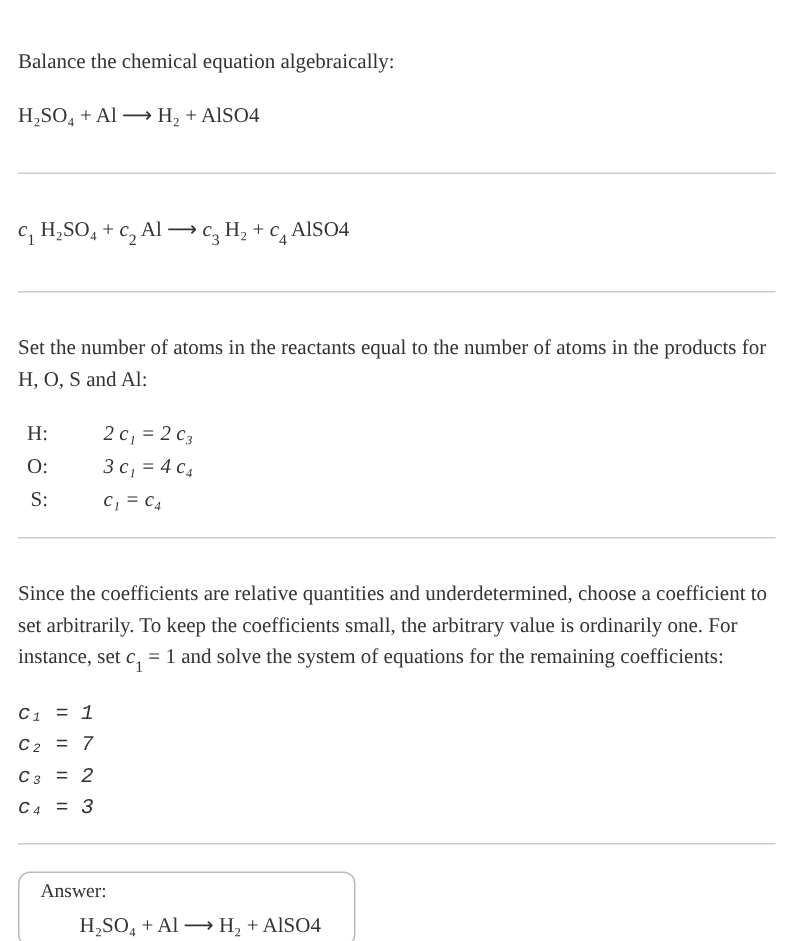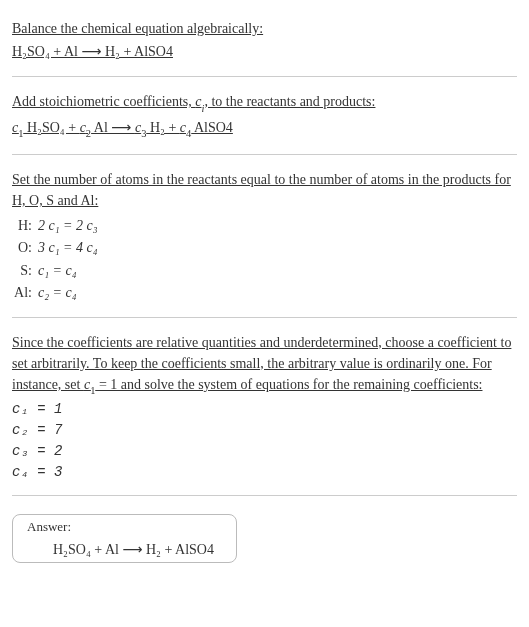--- a/index.html
+++ b/index.html
@@ -16,23 +16,22 @@
       padding: 8px 12px;
     }
     .section {
       padding: 8px 0;
     }
     .divider {
       border-bottom: 1px solid #ccc;
       margin: 4px 0;
     }
     .eq-line {
-      margin: 2px 0;
+      margin: 15px 0;
       line-height: 1.5;
-      text-decoration: underline;
     }
     .sub {
       font-size: 0.75em;
       vertical-align: sub;
       position: relative;
       top: 2px;
     }
     .ital {
       font-style: italic;
     }
@@ -44,20 +43,21 @@
       display: flex;
       line-height: 1.6;
     }
     .atom-label {
       width: 24px;
       text-align: right;
       padding-right: 6px;
     }
     .atom-eq {
       flex: 1;
+      margin-left: 31px;
     }
     .coeff-list div {
       line-height: 1.5;
       font-family: Liberation Mono, monospace;
     }
     .answer-box {
       border: 1px solid #bbb;
       border-radius: 8px;
       padding: 4px 14px;
       margin-top: 6px;
@@ -77,47 +77,40 @@
 
 <div class="section">
   <div class="eq-line">Balance the chemical equation algebraically:</div>
   <div class="eq-line">H₂SO₄ + Al ⟶ H₂ + AlSO4</div>
 </div>
 
 <div class="divider"></div>
 
 <div class="section">
   <div class="eq-line">
-    <span>Add stoichiometric coefficients, </span><span class="ital">c</span><span class="sub ital">i</span><span>, to the reactants and products:</span>
-  </div>
-  <div class="eq-line">
     <span class="ital">c</span><span class="sub">1</span><span> H₂SO₄ + </span><span class="ital">c</span><span class="sub">2</span><span> Al ⟶ </span><span class="ital">c</span><span class="sub">3</span><span> H₂ + </span><span class="ital">c</span><span class="sub">4</span><span> AlSO4</span>
   </div>
 </div>
 
 <div class="divider"></div>
 
 <div class="section">
   <div class="eq-line">Set the number of atoms in the reactants equal to the number of atoms in the products for H, O, S and Al:</div>
   <div class="atom-table">
     <div class="atom-row">
       <div class="atom-label">H:</div>
       <div class="atom-eq ital">2 c₁ = 2 c₃</div>
     </div>
     <div class="atom-row">
       <div class="atom-label">O:</div>
       <div class="atom-eq ital">3 c₁ = 4 c₄</div>
     </div>
     <div class="atom-row">
       <div class="atom-label">S:</div>
       <div class="atom-eq ital">c₁ = c₄</div>
-    </div>
-    <div class="atom-row">
-      <div class="atom-label">Al:</div>
-      <div class="atom-eq ital">c₂ = c₄</div>
     </div>
   </div>
 </div>
 
 <div class="divider"></div>
 
 <div class="section">
   <div class="eq-line">
     <span>Since the coefficients are relative quantities and underdetermined, choose a coefficient to set arbitrarily. To keep the coefficients small, the arbitrary value is ordinarily one. For instance, set </span><span class="ital">c</span><span class="sub">1</span><span> = 1 and solve the system of equations for the remaining coefficients:</span>
   </div>

